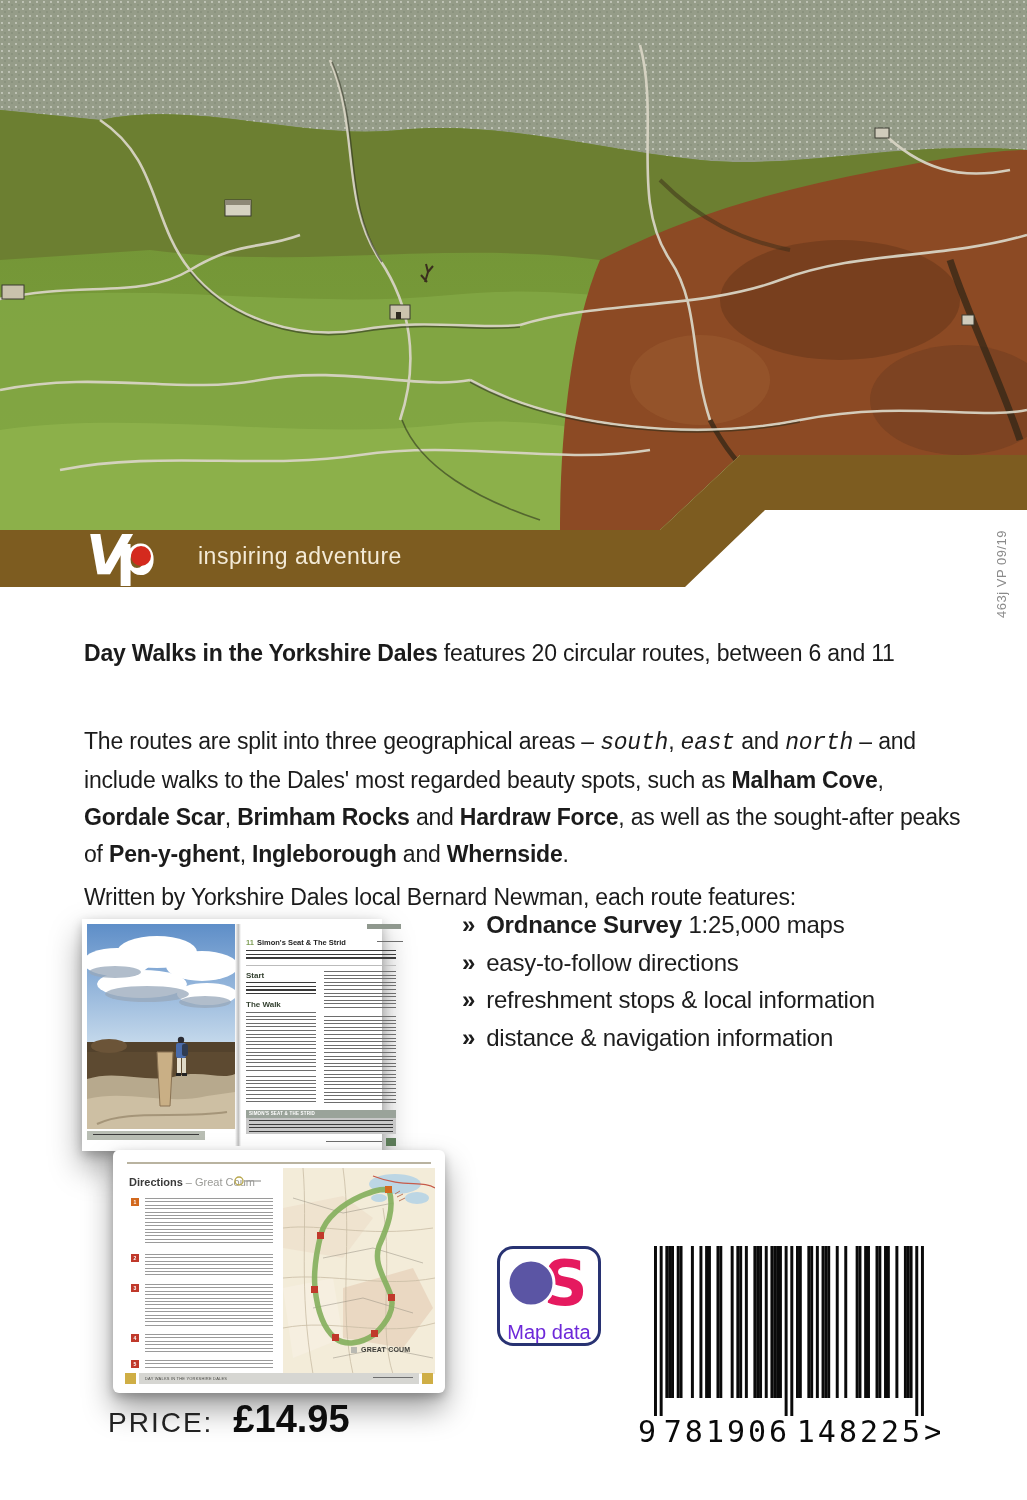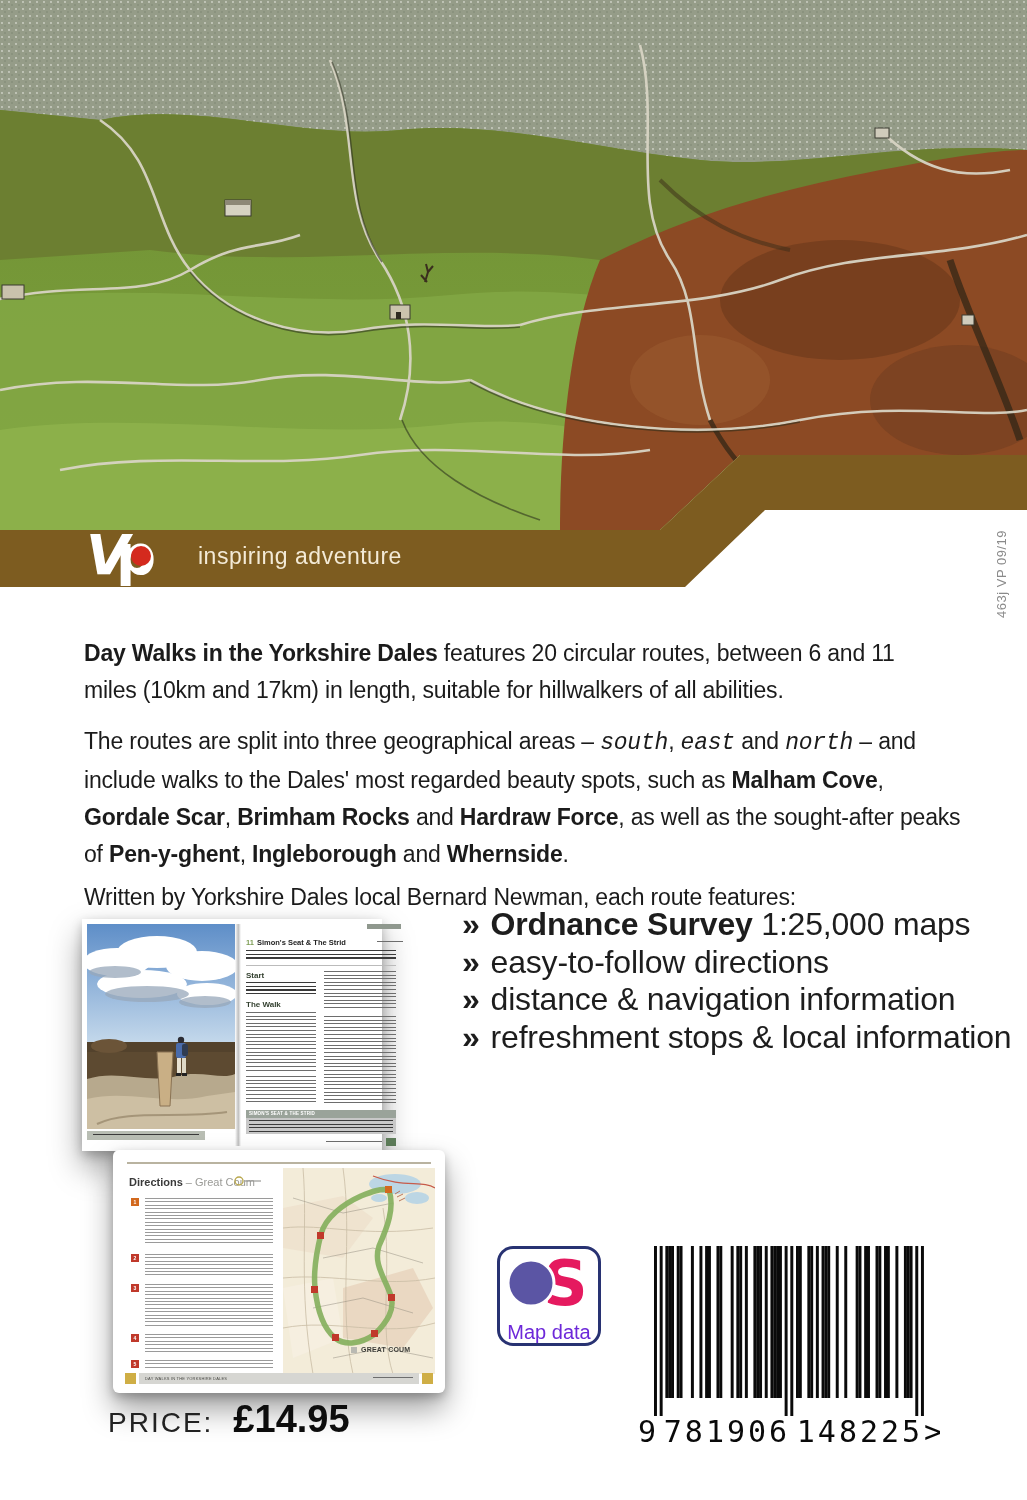--- a/index.html
+++ b/index.html
@@ -10,21 +10,21 @@
   .hero{left:0;top:0;width:1027px;height:600px;}
   .vp-logo{left:86px;top:528px;height:62px;display:flex;align-items:center;}
   .vp-tagline{color:#f3ead6;font-size:23px;letter-spacing:.5px;margin-left:12px;margin-top:-6px;}
   .print-code{left:956px;top:566px;width:92px;height:16px;transform:rotate(-90deg);
               transform-origin:center;color:#8a8a8a;font-size:13px;letter-spacing:.5px;white-space:nowrap;text-align:center;}
   
   .copy{left:84px;width:900px;font-size:23px;letter-spacing:-.2px;line-height:37px;color:#1b1b1b;}
   .seg-b{font-weight:700;}
   .seg-i{font-style:italic;font-family:Liberation Mono, monospace;}
   .p1{top:612px;} .p2{top:700px;} .p3{top:856px;}
-  .features{left:462px;top:906px;list-style:none;margin:0;padding:0;font-size:32px;letter-spacing:-.2px;}
+  .features{left:462px;top:906px;list-style:none;margin:0;padding:0;font-size:24px;letter-spacing:-.2px;}
   .features li{line-height:37.5px;white-space:nowrap;}
   .features .mark{font-weight:700;margin-right:11px;}
   
   .sheet{background:#fff;box-shadow:0 16px 30px rgba(0,0,0,.38),0 4px 10px rgba(0,0,0,.22);}
   .thumb1{left:82px;top:919px;width:300px;height:232px;}
   .thumb2{left:113px;top:1150px;width:332px;height:243px;border-radius:6px;}
   .mtx{background:repeating-linear-gradient(to bottom,#6d6d6d 0 1px,transparent 1px 3.6px);}
   .mtxb{background:repeating-linear-gradient(to bottom,#3a3a3a 0 1.3px,transparent 1.3px 3.6px);}
   .mtxl{background:repeating-linear-gradient(to bottom,#9a9a9a 0 1px,transparent 1px 3.4px);}
   .micro-h{font-size:8px;font-weight:700;color:#33402f;line-height:9px;}
@@ -131,29 +131,29 @@
     <svg width="100" height="62" viewBox="0 0 100 62">
       <text x="0" y="46" font-family="DejaVu Sans, sans-serif" font-size="56" font-weight="bold" font-style="italic" fill="#ffffff">V</text>
       <text x="30" y="46" font-family="DejaVu Sans, sans-serif" font-size="56" font-weight="bold" fill="#ffffff">p</text>
       <circle cx="55" cy="28" r="10" fill="#d42a1e"></circle>
     </svg>
     <span class="vp-tagline">inspiring adventure</span>
   </div>
 
   <div class="abs print-code">463j VP 09/19</div>
 
-  <p class="abs copy p1"><span class="seg-b">Day Walks in the Yorkshire Dales</span><span> features 20 circular routes, between 6 and 11</span><br><span>miles (10km and 17km) in length, suitable for hillwalkers of all abilities.</span></p>
+  <p class="abs copy p1"><span class="seg-b">Day Walks in the Yorkshire Dales</span><span> features 20 circular routes, between 6 and 11</span><br></p>
   <p class="abs copy p2"><span>The routes are split into three geographical areas – </span><span class="seg-i">south</span><span>, </span><span class="seg-i">east</span><span> and </span><span class="seg-i">north</span><span> – and</span><br><span>include walks to the Dales' most regarded beauty spots, such as </span><span class="seg-b">Malham Cove</span><span>,</span><br><span class="seg-b">Gordale Scar</span><span>, </span><span class="seg-b">Brimham Rocks</span><span> and </span><span class="seg-b">Hardraw Force</span><span>, as well as the sought-after peaks</span><br><span>of </span><span class="seg-b">Pen-y-ghent</span><span>, </span><span class="seg-b">Ingleborough</span><span> and </span><span class="seg-b">Whernside</span><span>.</span></p>
   <p class="abs copy p3"><span>Written by Yorkshire Dales local Bernard Newman, each route features:</span></p>
 
   <ul class="abs features">
     <li><span class="mark">»</span><span><span class="seg-b">Ordnance Survey</span><span> 1:25,000 maps</span></span></li>
     <li><span class="mark">»</span><span><span>easy-to-follow directions</span></span></li>
+    <li><span class="mark">»</span><span><span>refreshment stops &amp; local information</span></span></li>
     <li><span class="mark">»</span><span><span>distance &amp; navigation information</span></span></li>
-    <li><span class="mark">»</span><span><span>refreshment stops &amp; local information</span></span></li>
   </ul>
 
   <div class="abs sheet thumb1">
 
     <svg class="abs" style="left:5px;top:5px;" width="148" height="205" viewBox="0 0 148 205">
       <defs>
         <linearGradient id="sky" x1="0" y1="0" x2="0" y2="1">
           <stop offset="0" stop-color="#5e8ec8"></stop>
             <stop offset="1" stop-color="#c9dced"></stop>
         </linearGradient>

